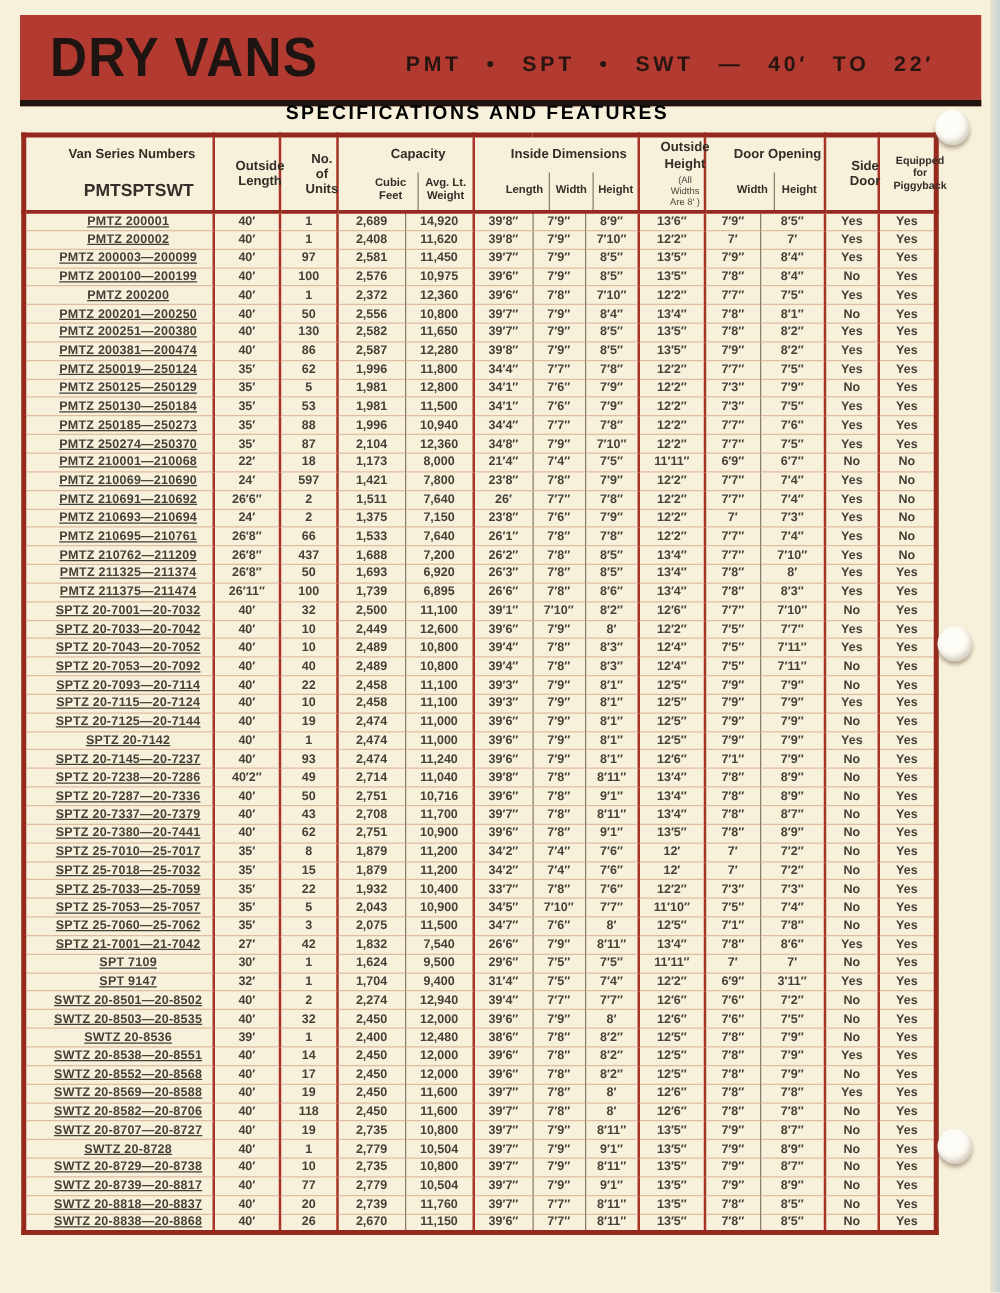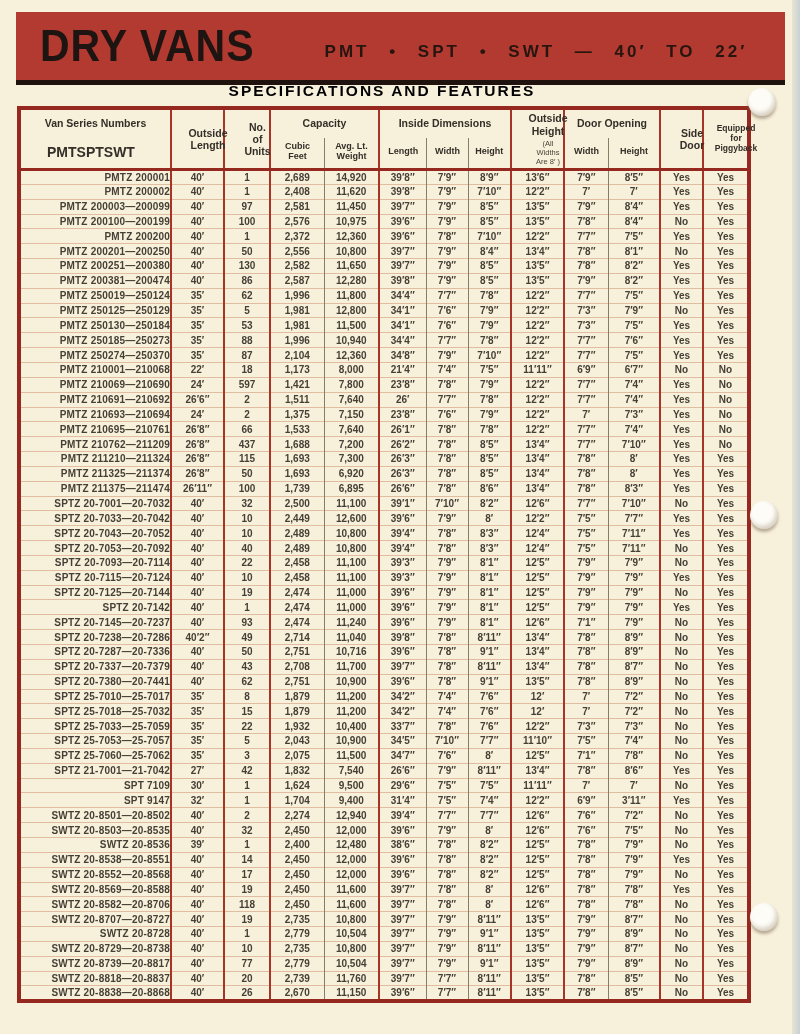--- a/index.html
+++ b/index.html
@@ -33,40 +33,40 @@
     border-collapse:collapse;table-layout:fixed;
     border:4px solid #96291f;background:#f7f0da;
   }
   thead th{
     height:58px;padding:0;vertical-align:top;
     color:#332e28;font-weight:bold;
     border-bottom:3px solid #96291f;
   }
   .bl-red{border-left:2px solid #a63427;}
   .bl-thin{border-left:1px solid #8a7c6a;}
-  .hwrap{display:flex;flex-direction:column;justify-content:space-between;height:100%;}
+  .hwrap{display:flex;flex-direction:column;justify-content:space-between;height:100%;padding-left:20px;}
   .hcenter{display:flex;flex-direction:column;justify-content:center;align-items:center;height:100%;padding-left:21px;}
   .glabel{font-size:10.5px;line-height:1.15;text-align:center;padding-top:7px;white-space:pre-line;}
   .note{font-size:7.5px;font-weight:normal;line-height:1.2;text-align:center;white-space:pre-line;margin-top:2px;color:#4a443c;}
   .piggy .glabel{font-size:8.5px;padding-top:9px;}
   .van-sub{display:flex;justify-content:space-between;padding:0 38px 8px 26px;font-size:14px;}
   .subrow{display:flex;height:30px;}
   .subrow>div{
     display:flex;align-items:center;justify-content:center;
     font-size:9px;line-height:1.1;text-align:center;white-space:pre-line;
     box-sizing:border-box;padding-bottom:3px;
   }
   tbody tr{height:14.85px;}
   tbody td{
     padding:0;font-size:10px;font-weight:bold;color:#453f36;
     text-align:center;border-top:1px solid #e2bca1;
     overflow:hidden;white-space:nowrap;
   }
   tbody tr:first-child td{border-top:none;}
-  td.van{text-align:right;padding-left:14px;letter-spacing:0.2px;}
+  td.van{text-align:center;padding-left:14px;letter-spacing:0.2px;text-decoration:underline;}
   
   .hole{
     position:absolute;width:28px;height:28px;border-radius:50%;
     background:#fdfcf6;
     box-shadow:0 3px 3px rgba(110,90,70,.45), inset -2px -3px 4px rgba(160,140,115,.4);
   }
   .hole1{left:748px;top:88px;}
   .hole2{left:750px;top:501px;}
   .hole3{left:750px;top:903px;}
   .scan-edge{
@@ -476,35 +476,20 @@
         <td class="bl-red">26′2″</td>
         <td class="bl-thin">7′8″</td>
         <td class="bl-thin">8′5″</td>
         <td class="bl-red">13′4″</td>
         <td class="bl-red">7′7″</td>
         <td class="bl-thin">7′10″</td>
         <td class="bl-red">Yes</td>
         <td class="bl-red">No</td>
       </tr>
 
-      <tr>
-        <td class="van">PMTZ 211210—211324</td>
-        <td class="bl-red">26′8″</td>
-        <td class="bl-red">115</td>
-        <td class="bl-red">1,693</td>
-        <td class="bl-thin">7,300</td>
-        <td class="bl-red">26′3″</td>
-        <td class="bl-thin">7′8″</td>
-        <td class="bl-thin">8′5″</td>
-        <td class="bl-red">13′4″</td>
-        <td class="bl-red">7′8″</td>
-        <td class="bl-thin">8′</td>
-        <td class="bl-red">Yes</td>
-        <td class="bl-red">Yes</td>
-      </tr>
 
       <tr>
         <td class="van">PMTZ 211325—211374</td>
         <td class="bl-red">26′8″</td>
         <td class="bl-red">50</td>
         <td class="bl-red">1,693</td>
         <td class="bl-thin">6,920</td>
         <td class="bl-red">26′3″</td>
         <td class="bl-thin">7′8″</td>
         <td class="bl-thin">8′5″</td>

